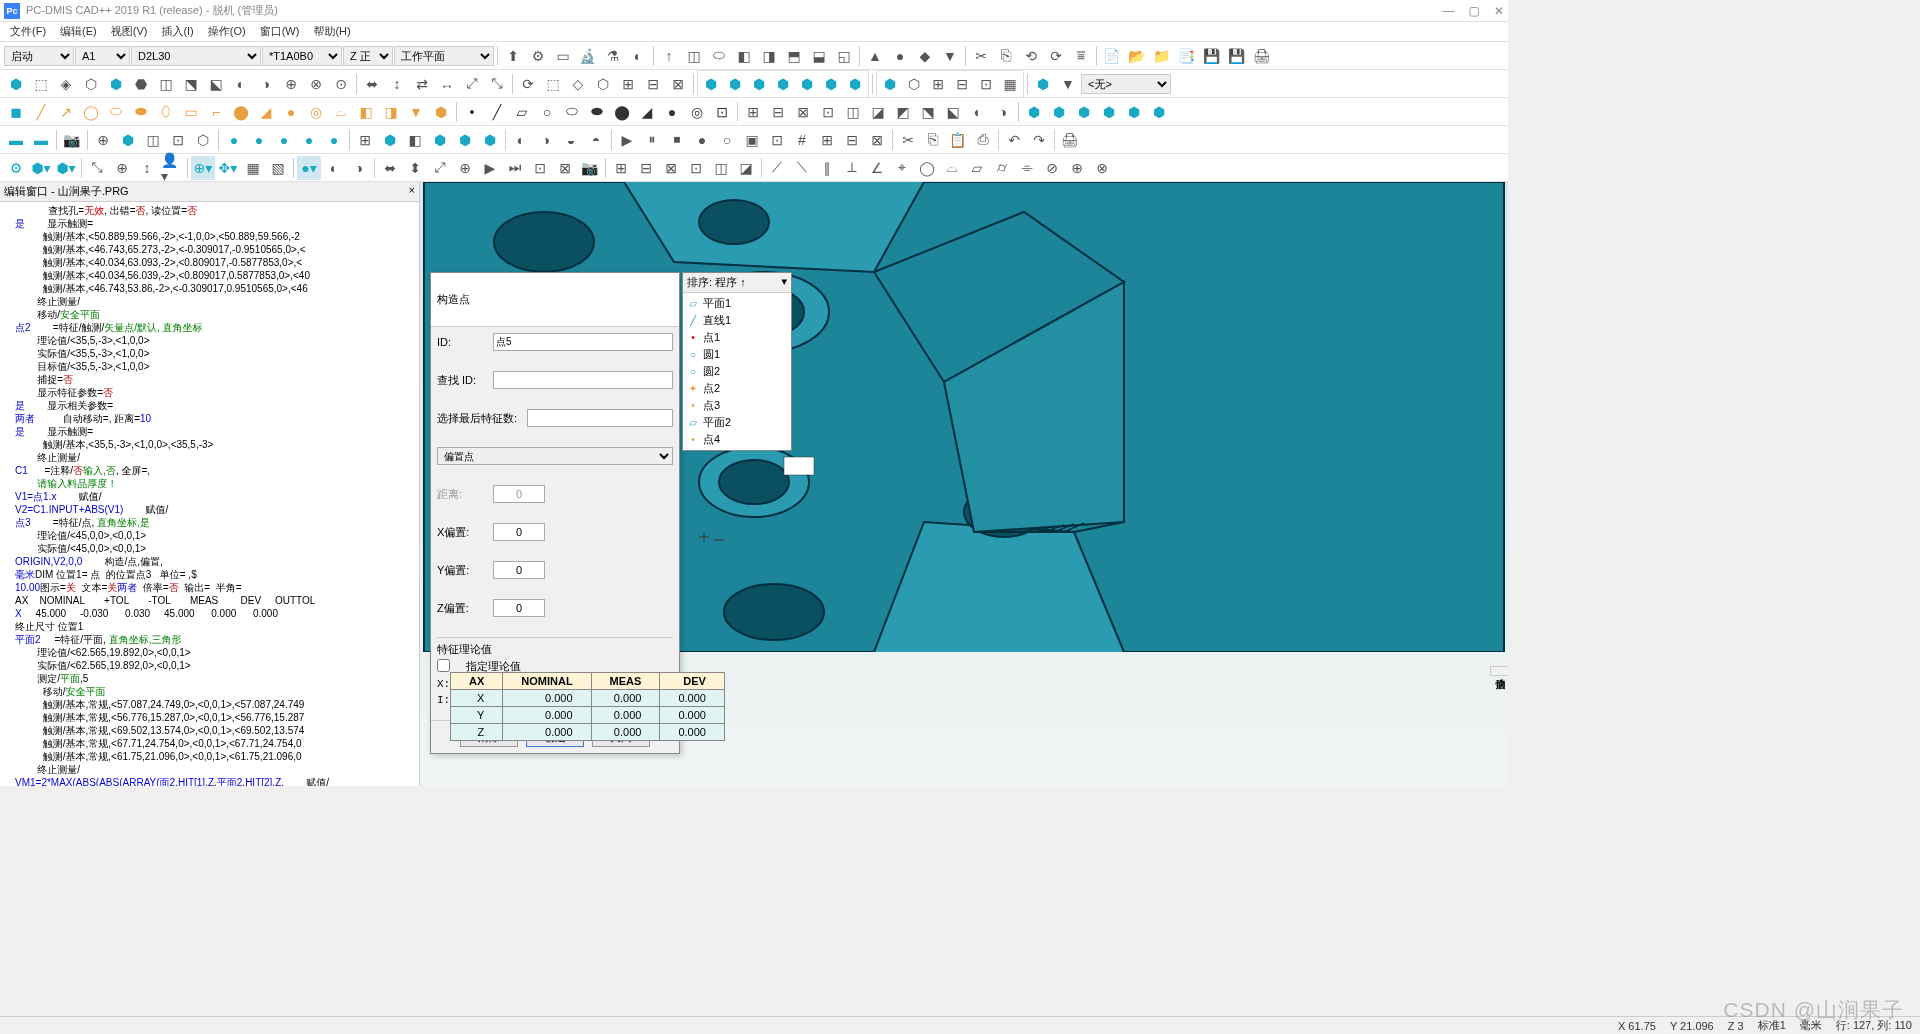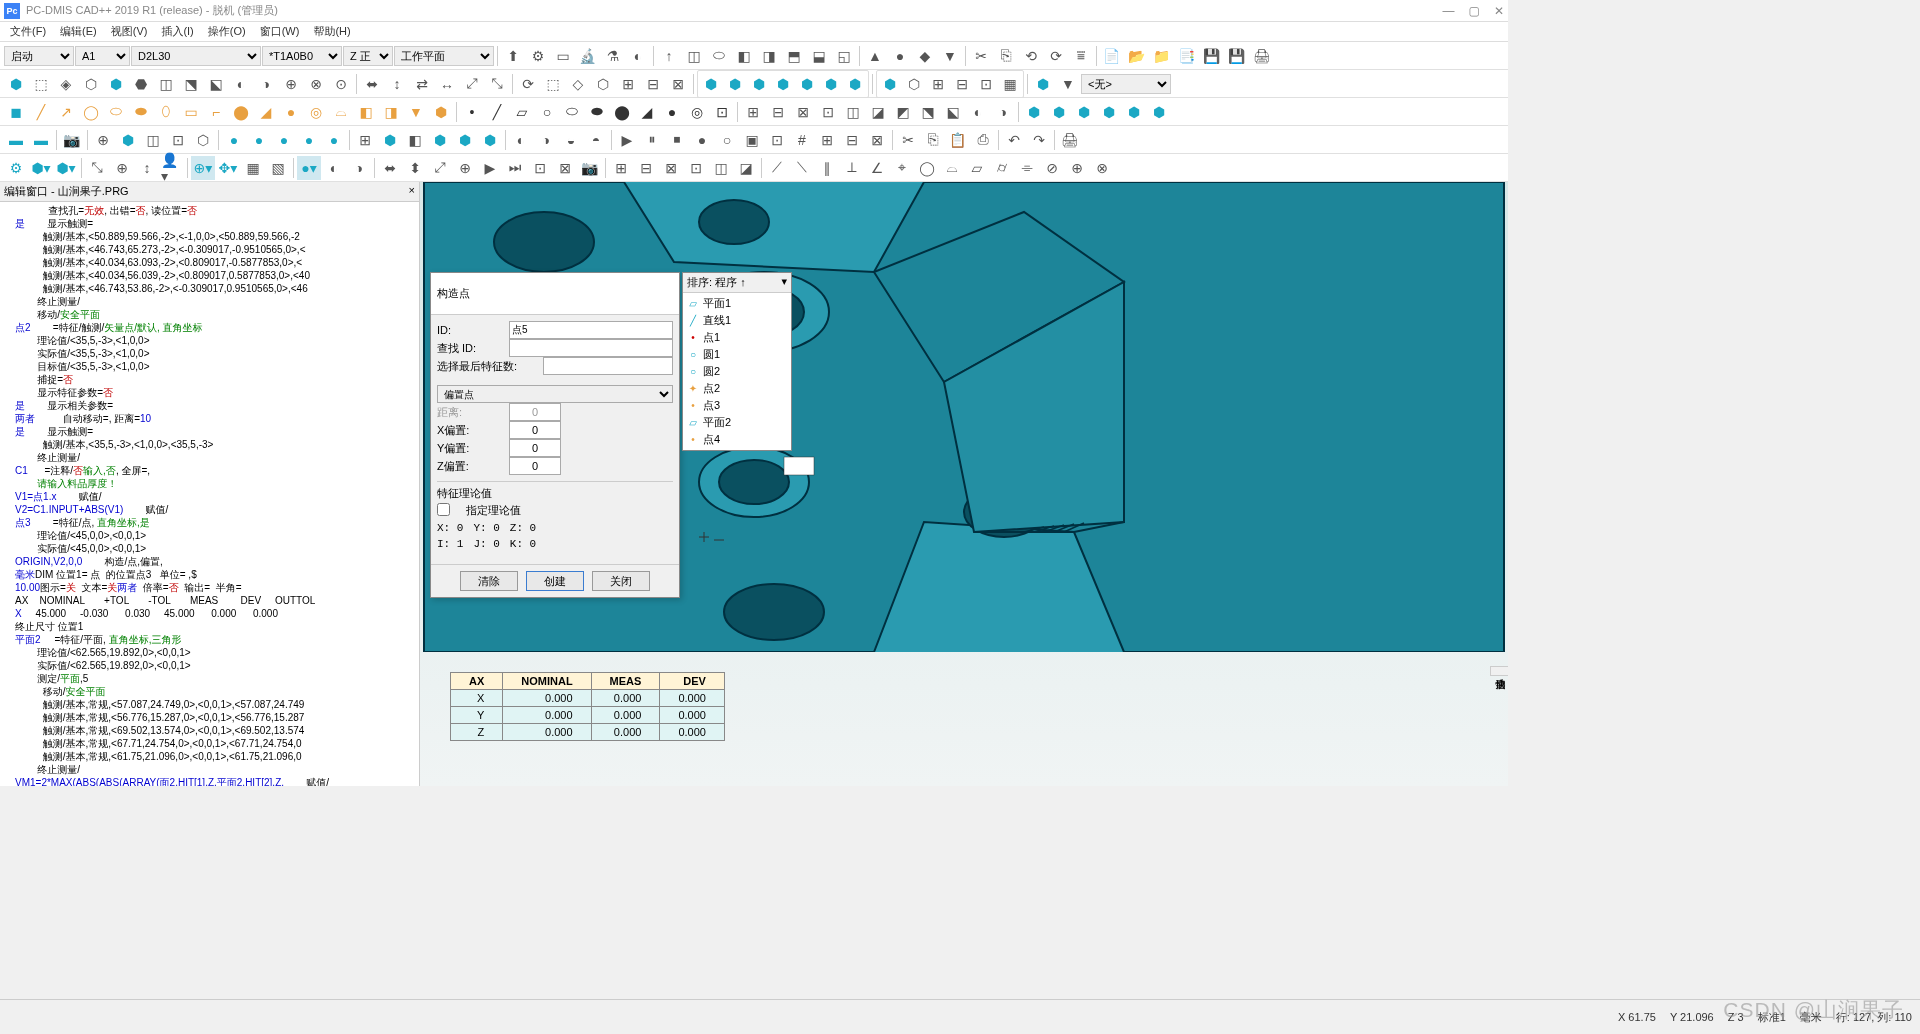--- a/index.html
+++ b/index.html
@@ -24,40 +24,40 @@
 .panel-header { background: #f0f0f0; border-bottom: 1px solid #ccc; padding: 2px 4px; display: flex; justify-content: space-between; font-size: 11px; }
 .panel-header .close { cursor: pointer; }
 .code-area { flex: 1; overflow: auto; padding: 2px 15px; font-family: Consolas, monospace; font-size: 10px; line-height: 13px; white-space: pre; color: #000; }
 .code-area .kw { color: #000; }
 .code-area .red { color: #c00000; }
 .code-area .blue { color: #0000d0; }
 .code-area .green { color: #008000; }
 .viewport { flex: 1; position: relative; background: linear-gradient(#d8e8e8, #f0f4f4); overflow: hidden; }
 .cad-svg { width: 100%; height: 470px; }
 .dialog { position: absolute; left: 10px; top: 90px; width: 250px; background: #f0f0f0; border: 1px solid #888; box-shadow: 2px 2px 6px rgba(0,0,0,0.2); }
-.dialog-title { background: #fff; padding: 13px 6px; font-size: 11px; border-bottom: 1px solid #ccc; }
+.dialog-title { background: #fff; padding: 19px 6px; font-size: 11px; border-bottom: 1px solid #ccc; }
 .dialog-body { padding: 6px; font-size: 11px; }
-.dlg-row { display: flex; align-items: center; margin-bottom: 0; gap: 16px; }
+.dlg-row { display: flex; align-items: center; margin-bottom: 20px; gap: 0; }
 .dlg-row label { width: 56px; }
 .dlg-row input, .dlg-row select { flex: 1; height: 18px; font-size: 10px; border: 1px solid #aaa; padding: 0 2px; }
 .dlg-row .val { width: 52px; text-align: center; border: 1px solid #aaa; background: #fff; height: 18px; line-height: 16px; }
 .feat-list { position: absolute; left: 262px; top: 90px; width: 110px; background: #fff; border: 1px solid #888; }
 .feat-list-hdr { display: flex; justify-content: space-between; padding: 2px 4px; font-size: 11px; background: #f0f0f0; border-bottom: 1px solid #ccc; }
 .feat-list-body { padding: 2px; }
 .feat-item { display: flex; align-items: center; gap: 4px; padding: 1px 2px; font-size: 11px; }
 .feat-ico { width: 12px; height: 12px; display: inline-flex; align-items: center; justify-content: center; font-size: 10px; }
 .dlg-section { margin-top: 6px; border-top: 1px solid #ccc; padding-top: 4px; }
 .dlg-btns { display: flex; gap: 8px; justify-content: center; margin-top: 8px; padding: 6px; border-top: 1px solid #ccc; }
 .dlg-btns button { width: 58px; height: 20px; font-size: 11px; background: #e8e8e8; border: 1px solid #999; }
 .dlg-btns button.primary { border: 1px solid #3a7cd0; }
 .result-table { position: absolute; left: 30px; top: 490px; border-collapse: collapse; font-family: Consolas, monospace; font-size: 11px; }
 .result-table th, .result-table td { border: 1px solid #888; padding: 2px 18px; text-align: right; }
 .result-table th { background: #fff4d6; }
 .result-table td { background: #e0f4f4; }
-.statusbar { position: fixed; bottom: 0; left: 0; right: 0; height: 18px; background: #f0f0f0; border-top: 1px solid #ccc; display: flex; justify-content: flex-end; align-items: center; padding: 17px 8px; gap: 14px; font-size: 11px; color: #333; }
+.statusbar { position: fixed; bottom: 0; left: 0; right: 0; height: 18px; background: #f0f0f0; border-top: 1px solid #ccc; display: flex; justify-content: flex-end; align-items: center; padding: 8px 8px; gap: 14px; font-size: 11px; color: #333; }
 .watermark { position: fixed; bottom: 10px; right: 16px; color: rgba(150,150,150,0.6); font-size: 21px; font-weight: 300; pointer-events: none; letter-spacing: 1px; }
 .sidebar-tabs { position: absolute; right: -2px; bottom: 110px; writing-mode: vertical-rl; font-size: 10px; background: #f0f0f0; border: 1px solid #ccc; padding: 4px 2px; }
 .xyz-row { display: flex; gap: 10px; margin-top: 4px; }
 .xyz-row span { font-size: 11px; font-family: Liberation Mono, monospace; }
 </style>
 </head>
 <body>
 
 <div class="titlebar">
   <div class="app-icon">Pc</div>

